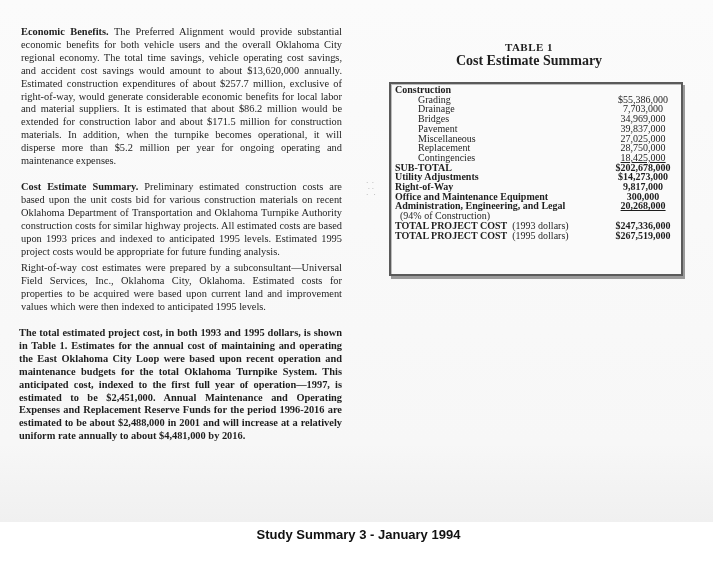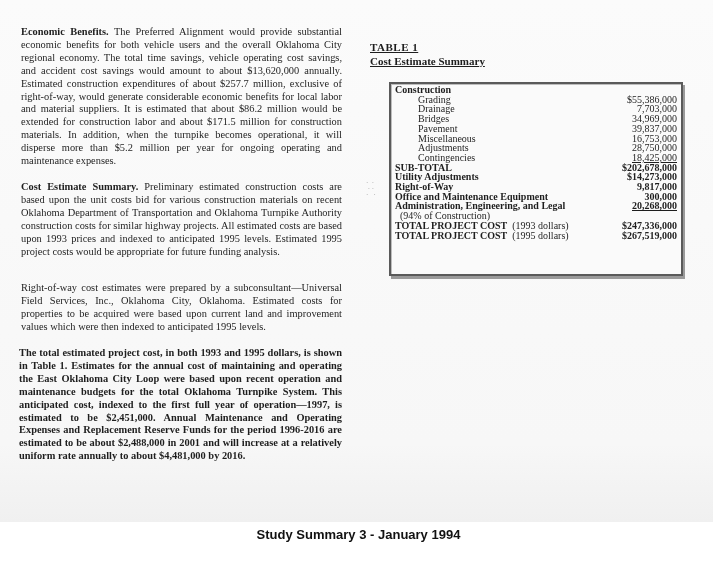--- a/index.html
+++ b/index.html
@@ -12,45 +12,44 @@
   .page {
     position: absolute; left: 0; top: 0; width: 713px; height: 522px;
     background: linear-gradient(180deg, #fbfbfb 0%, #f7f7f7 85%, #f0f0f0 100%);
   }
   .col-left {
     position: absolute; left: 21px; top: 26px; width: 321px;
     font-size: 10.4px; line-height: 12.9px; text-align: justify;
   }
   .col-left p { margin: 0 0 12px 0; }
   .col-left p.p1 { margin-bottom: 13px; }
-  .col-left p.p2 { margin-bottom: 24px; }
+  .col-left p.p2 { margin-bottom: 4px; }
   .col-left p.p3 { margin-bottom: 13px; }
   .col-left p.p4 { margin-left: -2px; font-weight: bold; }
   .col-left .lead { font-weight: bold; }
 
   .table-caption {
-    position: absolute; left: 370px; top: 40px; width: 294px;
-    text-align: left;
-    text-decoration: underline;
+    position: absolute; left: 382px; top: 40px; width: 294px;
+    text-align: center;
   }
   .table-caption .tnum { font-size: 11px; font-weight: bold; letter-spacing: 0.5px; line-height: 14px; }
-  .table-caption .ttitle { font-size: 11px; font-weight: bold; line-height: 14px; }
+  .table-caption .ttitle { font-size: 14px; font-weight: bold; line-height: 14px; }
 
   .cost-box {
     position: absolute; left: 389px; top: 82px; width: 290px; height: 190px;
     border: 2px solid #5a5a5a;
     box-shadow: 2px 3px 0 #9a9a9a, inset 1px 1px 0 #bdbdbd;
     background: #fafafa;
   }
   .cost-table {
     position: absolute; left: 4px; top: 1px; width: 282px;
     border-collapse: collapse; font-size: 10px; line-height: 9.7px;
   }
   .cost-table td { padding: 0; white-space: nowrap; vertical-align: top; }
-  .cost-table td.amt { text-align: right; }
+  .cost-table td.amt { text-align: center; }
   .cost-table tr.section td { font-weight: bold; }
   .cost-table tr.sub td.lbl { padding-left: 23px; }
   .cost-table tr.bold td { font-weight: bold; margin-left: 7px; }
   .cost-table tr.note td.lbl { padding-left: 5px; }
   .cost-table .u { text-decoration: underline; }
   .cost-table .plain { font-weight: normal; }
 
   .dots {
     position: absolute; left: 366px; top: 180px; width: 18px; height: 20px;
     color: #8a8a8a; font-size: 7px; line-height: 6px;
@@ -101,24 +100,24 @@
       <tr class="sub">
         <td class="lbl">Bridges</td>
         <td class="amt">34,969,000</td>
       </tr>
       <tr class="sub">
         <td class="lbl">Pavement</td>
         <td class="amt">39,837,000</td>
       </tr>
       <tr class="sub">
         <td class="lbl">Miscellaneous</td>
-        <td class="amt">16,753,000</td>
+        <td class="amt">27,025,000</td>
       </tr>
       <tr class="sub">
-        <td class="lbl">Adjustments</td>
+        <td class="lbl">Replacement</td>
         <td class="amt">28,750,000</td>
       </tr>
       <tr class="sub">
         <td class="lbl">Contingencies</td>
         <td class="amt u">18,425,000</td>
       </tr>
       <tr class="bold">
         <td class="lbl">SUB-TOTAL</td>
         <td class="amt">$202,678,000</td>
       </tr>

